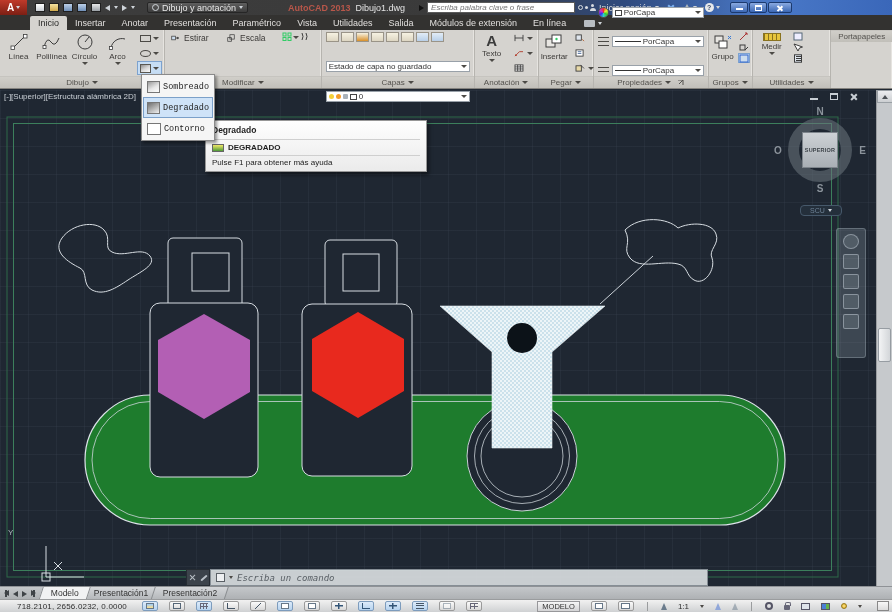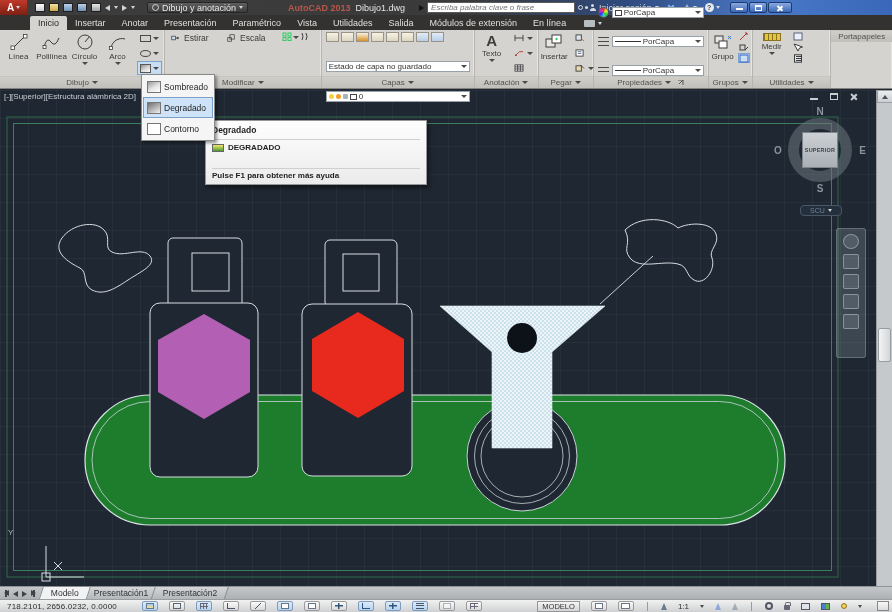--- a/index.html
+++ b/index.html
@@ -79,33 +79,33 @@
   .wheel { width:11px; height:11px; border-radius:50%; border:1px solid #555; background:conic-gradient(#e33,#ee3,#3c3,#3cc,#33e,#c3c,#e33); }
   .hbars { width:11px; height:9px; background:repeating-linear-gradient(#4c4a46 0 1.5px,transparent 1.5px 4px); }
   .swatch { width:7px; height:6px; border:1px solid #444; background:#fff; }
   .lineseg { width:26px; height:1.5px; background:#333; }
   .micro { width:12px; height:10px; border:1px solid transparent; display:flex; align-items:center; justify-content:center; }
   .micro.pressed { background:#c6ddf4; border-color:#7da2ce; }
   .micro svg { width:10px; height:9px; }
 
   
   .hmenu { position:absolute; left:141px; top:74px; width:74px; background:#f5f5f5; border:1px solid #8a8a8a; box-shadow:2px 2px 3px rgba(0,0,0,.4); z-index:40; padding:1px; }
-  .hitem { height:21px; display:flex; align-items:center; gap:3px; padding:0 3px; font-size:8.5px; color:#222; border:1px solid transparent; }
+  .hitem { height:21px; display:flex; align-items:center; gap:3px; padding:0 3px; font-size:8.5px; color:#222; border:1px solid transparent;font-family:Liberation Mono, monospace; }
   .hitem.selected { background:#cfe3f8; border-color:#7ba0c9; }
   .hicon { width:14px; height:12px; border:1px solid #777; background:linear-gradient(150deg,#9a9a9a,#e6e6e6 55%,#fff); }
   .hicon.grad { background:linear-gradient(150deg,#707070,#f0f0f0); }
   .hicon.outline { background:#fff; }
 
   
   .tooltip { position:absolute; left:205px; top:120px; width:222px; background:linear-gradient(#fefefe,#ebebeb); border:1px solid #979797; box-shadow:2px 3px 4px rgba(0,0,0,.45); z-index:39; padding:4px 6px 3px; font-size:8px; color:#333; }
   .tt-title { font-weight:bold; font-size:8.5px; color:#1e1e1e; margin-bottom:2px; }
   .tt-desc { line-height:1.3; }
   .tt-cmd { display:flex; align-items:center; gap:4px; font-weight:bold; color:#1e1e1e; margin-top:4px; padding-top:3px; border-top:1px solid #cfcfcf; }
   .tt-grad { width:12px; height:8px; border:1px solid #666; background:linear-gradient(#f2e96a,#4e9a36); }
-  .tt-help { margin-top:16px; padding:2px 0 1px; border-top:1px solid #cfcfcf; font-weight:bold; color:#222; }
+  .tt-help { margin-top:3px; padding:2px 0 1px; border-top:1px solid #cfcfcf; font-weight:normal; color:#222; }
 
   
   .canvas { position:absolute; left:0; top:90px; width:876px; height:496px; background-color:#1f2732;
     background-image:linear-gradient(rgba(120,140,160,.08) 1px,transparent 1px),linear-gradient(90deg,rgba(120,140,160,.08) 1px,transparent 1px);
     background-size:28px 28px; z-index:1; }
   .vp-label { position:absolute; left:4px; top:2px; width:138px; font-size:8px; color:#c9cfd5; white-space:nowrap; overflow:hidden; }
   .vp-ctrls { position:absolute; right:16px; top:2px; display:flex; gap:8px; }
   .vpc { width:12px; height:10px; position:relative; }
   .vpc .b1 { position:absolute; left:2px; bottom:2px; width:8px; height:2px; background:#c8ced4; }
   .vpc .b2 { position:absolute; left:2px; top:1px; width:8px; height:7px; border:1px solid #c8ced4; border-top-width:2px; }
@@ -149,21 +149,21 @@
   .lnav { display:flex; gap:4px; align-items:center; padding:0 6px 2px 5px; }
   .ln { width:0; height:0; border-top:3.5px solid transparent; border-bottom:3.5px solid transparent; }
   .ln.prev { border-right:5px solid #3f4347; } .ln.next { border-left:5px solid #3f4347; }
   .lbar { width:2px; height:7px; background:#3f4347; margin:0 -3px 0 0; }
   .lbar.r { margin:0 0 0 -3px; }
   .ltab { height:13px; padding:0 9px; display:flex; align-items:center; color:#333; transform:skewX(-18deg); border:1px solid #8a8d90; border-bottom:none; background:linear-gradient(#d4d6d9,#b5b8bb); margin-right:-5px; }
   .ltab > span { transform:skewX(18deg); display:inline-block; }
   .ltab.active { background:#f1f2f3; z-index:2; }
 
   
-  .statusbar { position:absolute; left:0; top:599px; width:892px; height:13px; background:linear-gradient(#f1f1f1,#cfd1d3); border-top:1px solid #9a9c9e; display:flex; align-items:center; gap:11px; padding:0 3px; font-size:8px; color:#2e2e2e; z-index:12; }
+  .statusbar { position:absolute; left:0; top:599px; width:892px; height:13px; background:linear-gradient(#f1f1f1,#cfd1d3); border-top:1px solid #9a9c9e; display:flex; align-items:center; gap:11px; padding:0 3px; font-size:8px; color:#2e2e2e; z-index:12;text-align:right; }
   .coords { width:128px; padding:0 4px; letter-spacing:.2px; }
   .stbtn { width:16px; height:10px; border:1px solid #9a9a9a; border-radius:2px; background:linear-gradient(#fbfbfb,#d8d8d8); display:flex; align-items:center; justify-content:center; }
   .stbtn.on { background:linear-gradient(#ddeBfA,#b6d3ef); border-color:#7d9cbd; }
   .gi { width:8px; height:6px; }
   .gi.grid { background-image:linear-gradient(#667 1px,transparent 1px),linear-gradient(90deg,#667 1px,transparent 1px); background-size:3px 3px; }
   .gi.diag { background:linear-gradient(135deg,transparent 45%,#456 45%,#456 55%,transparent 55%); }
   .gi.elbow { border-left:1.5px solid #456; border-bottom:1.5px solid #456; }
   .gi.dotg { border:1px solid #567; } 
   .gi.plus { background:linear-gradient(#357 0,#357 0) center/8px 1.5px no-repeat, linear-gradient(#357 0,#357 0) center/1.5px 6px no-repeat; }
   .gi.sq { border:1px solid #678; background:#fff; }
@@ -668,20 +668,31 @@
   <div class="vscroll">
     <div class="vs-arrow up">
         <span class="tri-up"></span>
       </div>
     <div class="vs-thumb"></div>
     <div class="vs-arrow down">
         <span class="tri-dn"></span>
       </div>
   </div>
 
+  <div class="dock">
+    <div class="dock-grip">
+      <span class="dk-x"></span>
+      <span class="dk-wr"></span>
+    </div>
+    <div class="dock-bar">
+      <span class="dk-kb"></span>
+      <span class="car sm"></span>
+      <span class="dk-prompt">Escriba un comando</span>
+    </div>
+  </div>
 
   <div class="layoutrow">
     <div class="lnav">
       <span style="display:flex;">
           <span class="lbar"></span>
           <span class="ln prev"></span>
         </span>
       <span class="ln prev"></span>
       <span class="ln next"></span>
       <span style="display:flex;">

